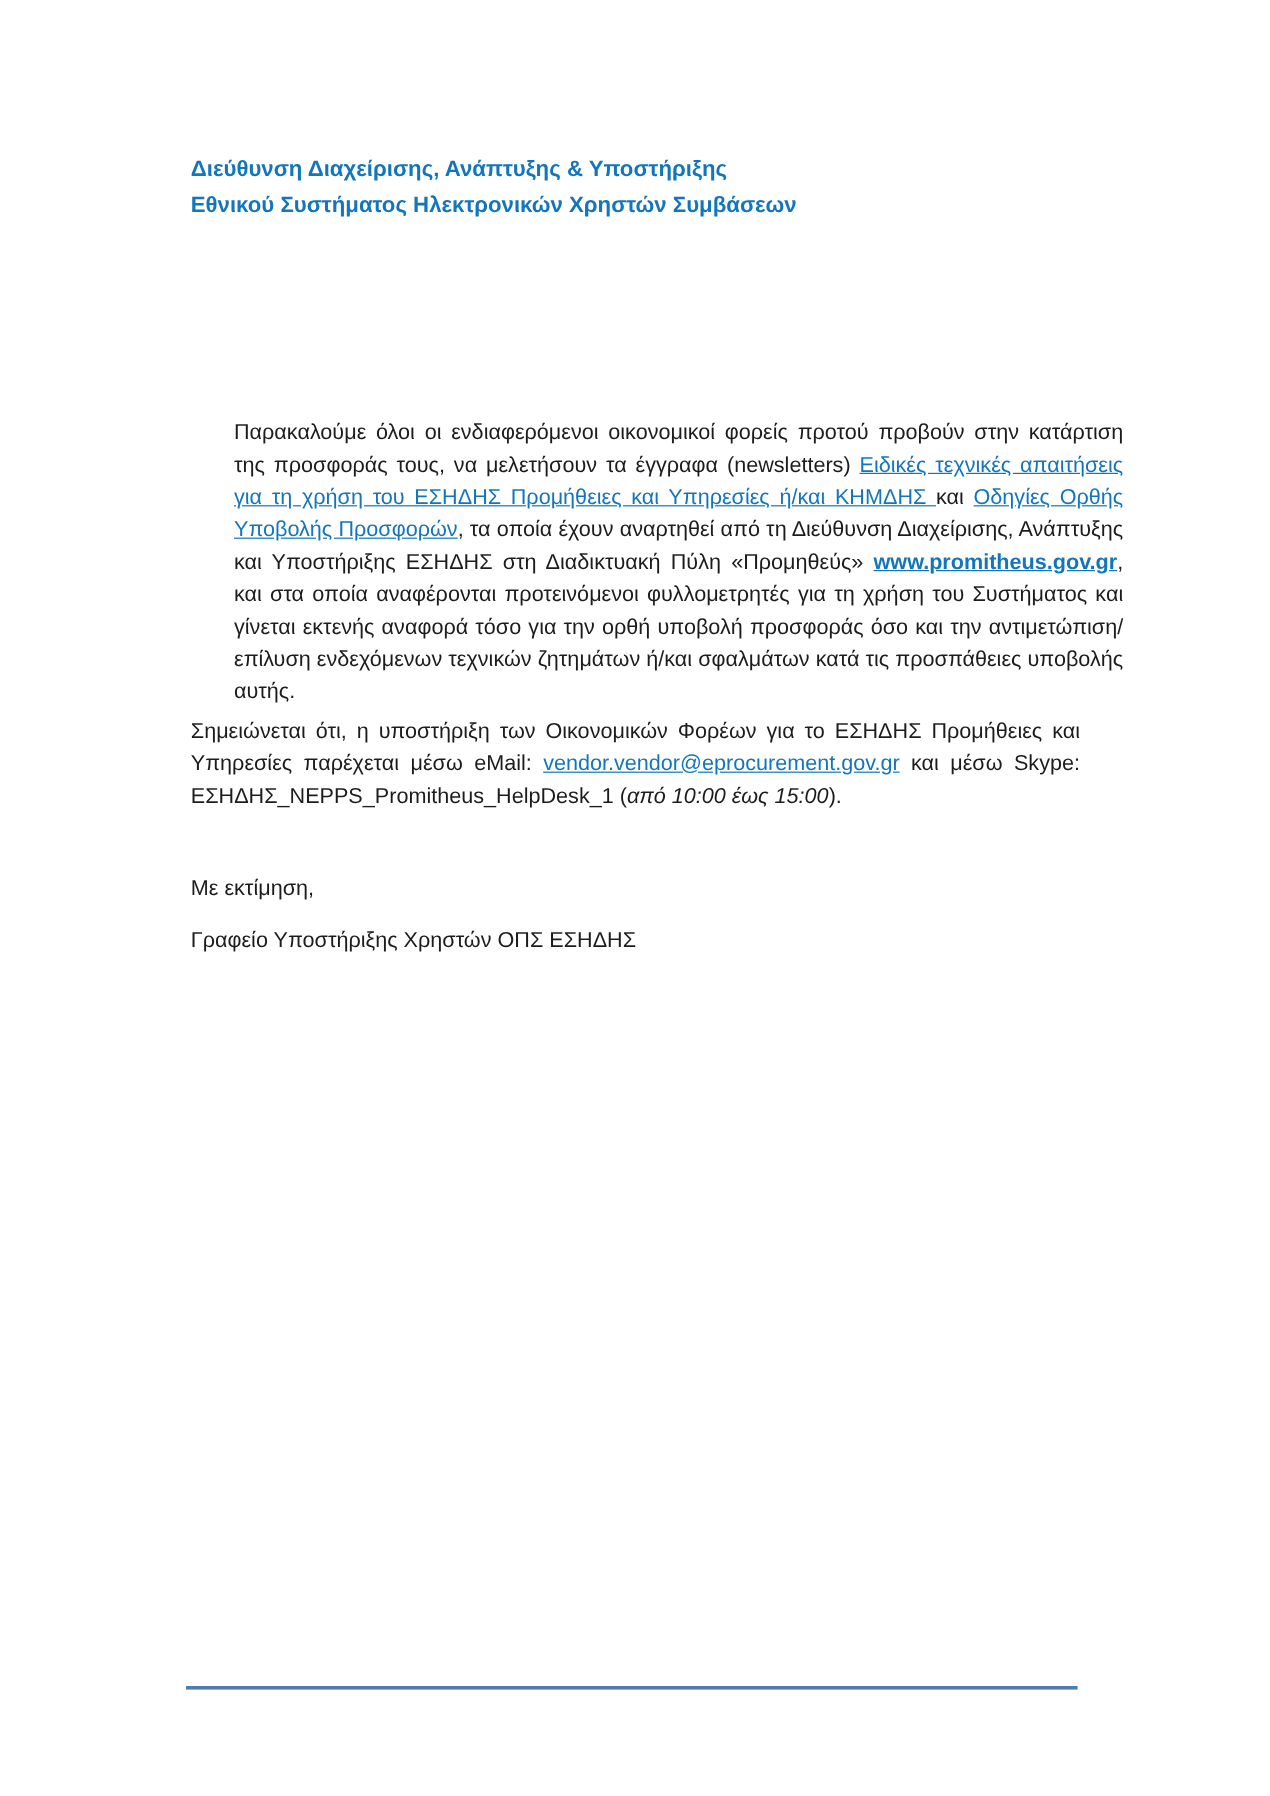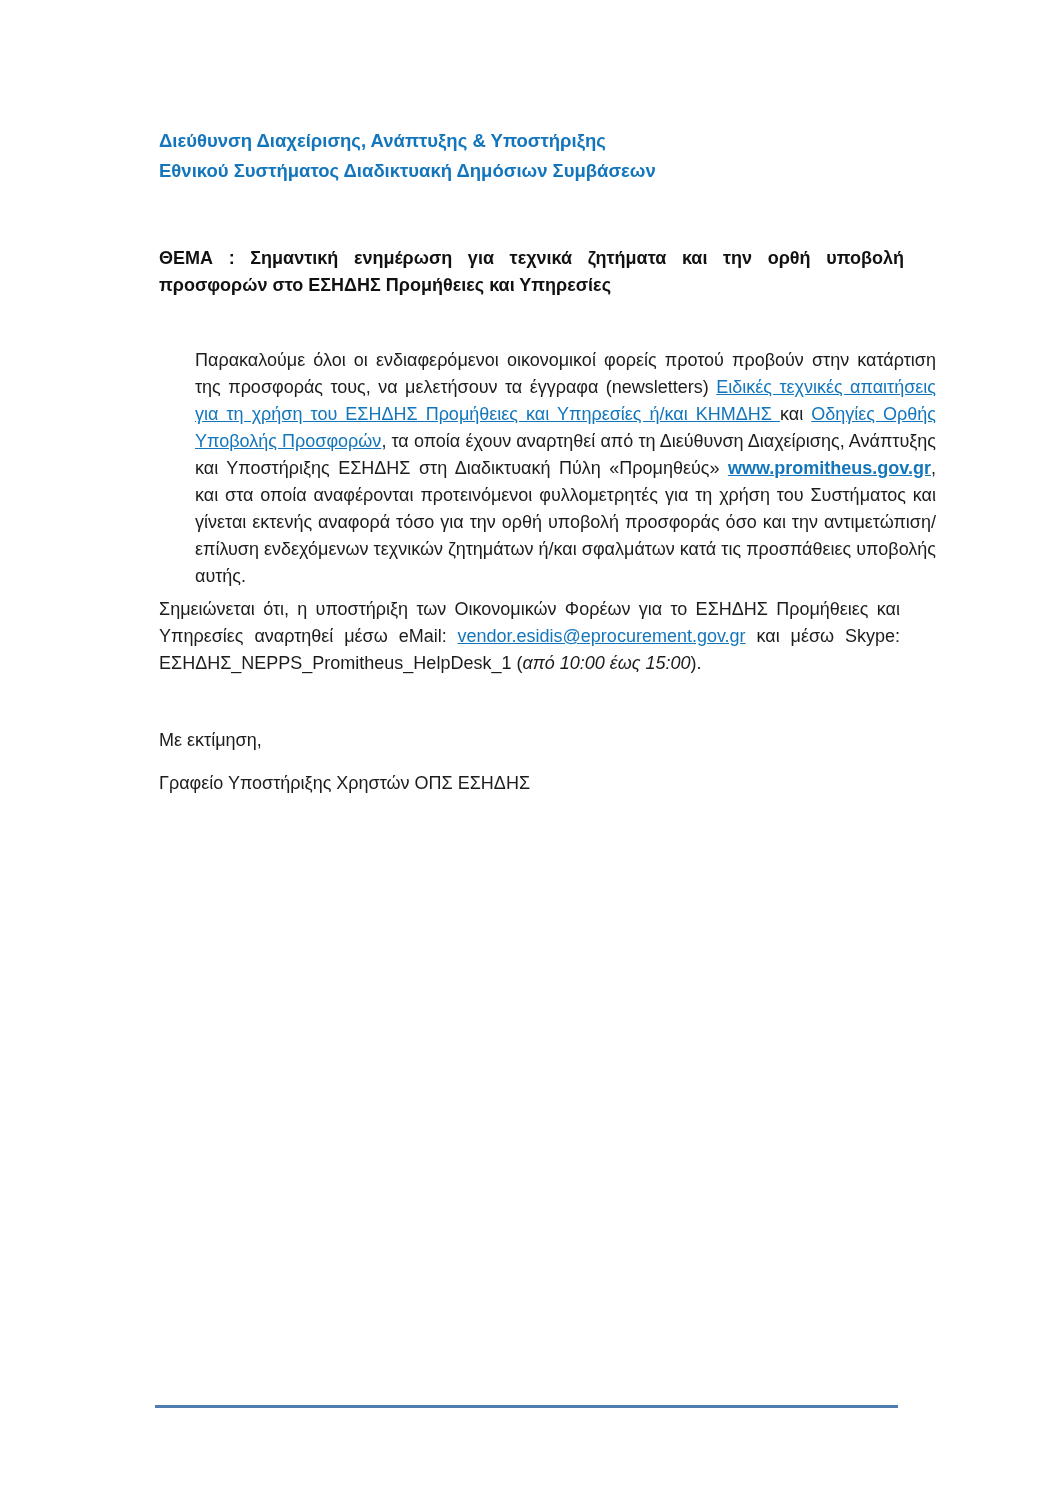--- a/index.html
+++ b/index.html
@@ -89,28 +89,27 @@
     background: #4E7DAF;
   }
 </style>
 </head>
 <body>
 
 <div class="page">
 
   <div class="doc-header">
     <div>Διεύθυνση Διαχείρισης, Ανάπτυξης &amp; Υποστήριξης</div>
-    <div>Εθνικού Συστήματος Διαδικτυακή Δημόσιων Συμβάσεων</div>
+    <div>Εθνικού Συστήματος Ηλεκτρονικών Χρηστών Συμβάσεων</div>
   </div>
 
-  <div class="doc-subject">ΘΕΜΑ : Σημαντική ενημέρωση για τεχνικά ζητήματα και την ορθή υποβολή προσφορών στο ΕΣΗΔΗΣ Προμήθειες και Υπηρεσίες</div>
 
   <p class="doc-paragraph para-1"><span>Παρακαλούμε όλοι οι ενδιαφερόμενοι οικονομικοί φορείς προτού προβούν στην κατάρτιση της προσφοράς τους, να μελετήσουν τα έγγραφα (newsletters) </span><a class="doc-link" href="#">Ειδικές τεχνικές απαιτήσεις για τη χρήση του ΕΣΗΔΗΣ Προμήθειες και Υπηρεσίες ή/και ΚΗΜΔΗΣ </a><span>και </span><a class="doc-link" href="#">Οδηγίες Ορθής Υποβολής Προσφορών</a><span>, τα οποία έχουν αναρτηθεί από τη Διεύθυνση Διαχείρισης, Ανάπτυξης και Υποστήριξης ΕΣΗΔΗΣ στη Διαδικτυακή Πύλη «Προμηθεύς» </span><a class="doc-link bold" href="#">www.promitheus.gov.gr</a><span>, και στα οποία αναφέρονται προτεινόμενοι φυλλομετρητές για τη χρήση του Συστήματος και γίνεται εκτενής αναφορά τόσο για την ορθή υποβολή προσφοράς όσο και την αντιμετώπιση/επίλυση ενδεχόμενων τεχνικών ζητημάτων ή/και σφαλμάτων κατά τις προσπάθειες υποβολής αυτής.</span></p>
 
-  <p class="doc-paragraph para-2"><span>Σημειώνεται ότι, η υποστήριξη των Οικονομικών Φορέων για το ΕΣΗΔΗΣ Προμήθειες και Υπηρεσίες  αναρτηθεί μέσω eMail: </span><a class="doc-link" href="#">vendor.esidis@eprocurement.gov.gr</a><span> και μέσω Skype: ΕΣΗΔΗΣ_NEPPS_Promitheus_HelpDesk_1 (</span><em class="doc-italic">από 10:00 έως 15:00</em><span>).</span></p>
+  <p class="doc-paragraph para-2"><span>Σημειώνεται ότι, η υποστήριξη των Οικονομικών Φορέων για το ΕΣΗΔΗΣ Προμήθειες και Υπηρεσίες  παρέχεται μέσω eMail: </span><a class="doc-link" href="#">vendor.vendor@eprocurement.gov.gr</a><span> και μέσω Skype: ΕΣΗΔΗΣ_NEPPS_Promitheus_HelpDesk_1 (</span><em class="doc-italic">από 10:00 έως 15:00</em><span>).</span></p>
 
   <div class="doc-closing closing-signature">Γραφείο Υποστήριξης Χρηστών ΟΠΣ ΕΣΗΔΗΣ</div>
 
   <div class="doc-closing closing-salutation">Με εκτίμηση,</div>
 
   <div class="footer-rule"></div>
 
 </div>
 
 </body></html>

